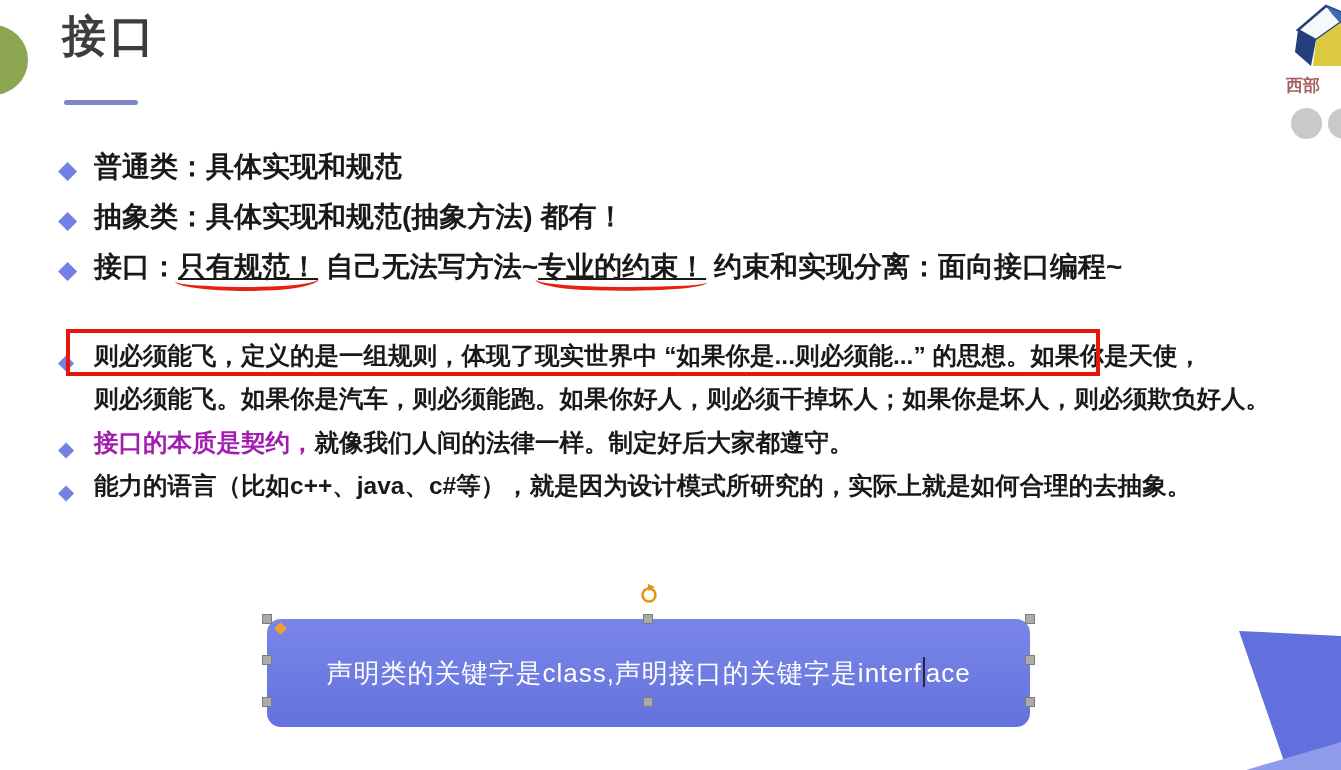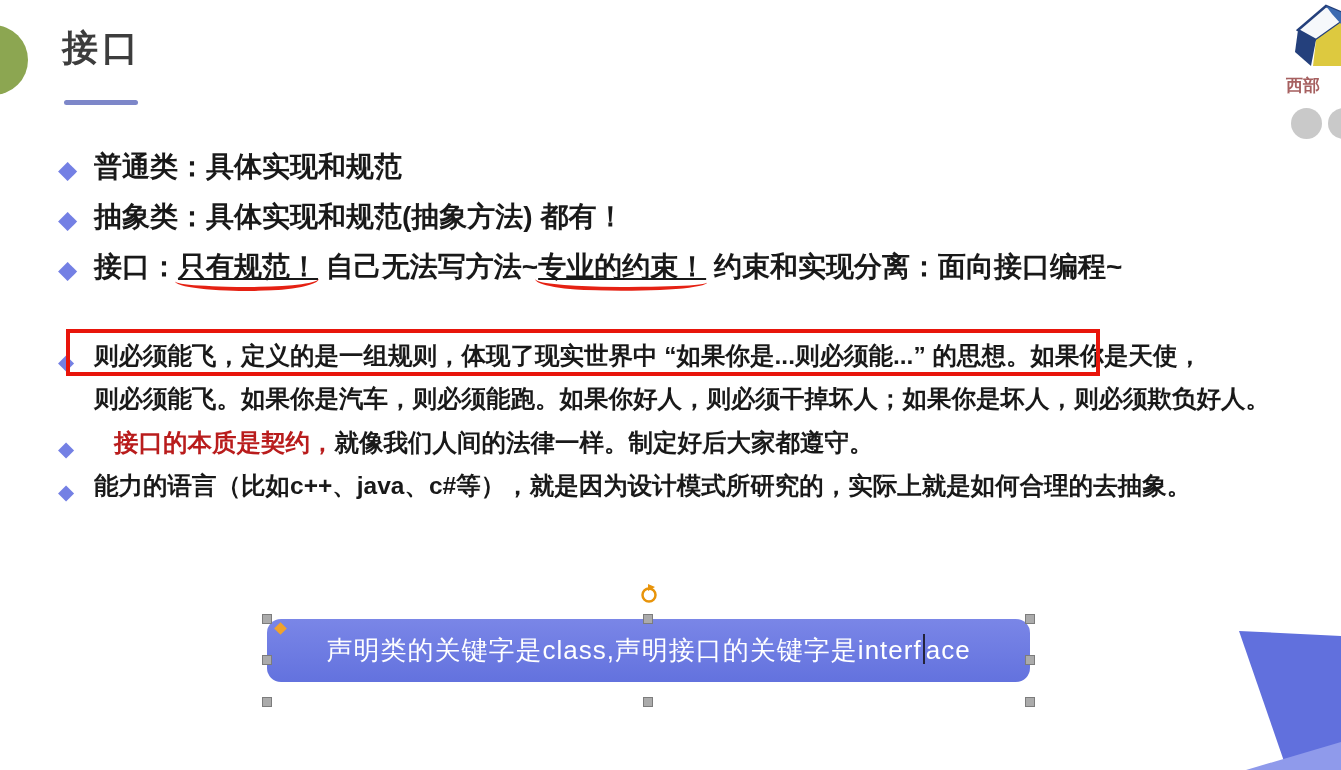--- a/index.html
+++ b/index.html
@@ -9,22 +9,22 @@
     position:relative; width:1341px; height:770px;
     background:#ffffff; overflow:hidden;
   }
 
   
   .title-circle {
     position:absolute; left:-42px; top:25px; width:70px; height:70px;
     border-radius:50%; background:#8ca651;
   }
   .page-title {
-    position:absolute; left:62px; top:24px;
-    font-size:36px; font-weight:700; color:#3d3d3d; letter-spacing:4px;
+    position:absolute; left:62px; top:7px;
+    font-size:44px; font-weight:700; color:#3d3d3d; letter-spacing:4px;
   }
   .title-underline {
     position:absolute; left:64px; top:100px; width:74px; height:5px;
     background:#7d87c9; border-radius:3px;
   }
 
   
   .logo-wrap { position:absolute; left:1292px; top:4px; width:60px; height:70px; }
   .logo-caption {
     position:absolute; left:1286px; top:74px; width:70px;
@@ -43,41 +43,41 @@
     position:absolute; left:58px; padding-left:36px;
     font-weight:700; color:#191919; white-space:nowrap;
   }
   .bullet .diamond {
     position:absolute; left:0; top:2px; color:#7480e4; font-weight:400;
   }
   .b-big   { font-size:28px; line-height:34px; }
   .b-big .diamond   { font-size:25px; }
   .b-small { font-size:24.5px; line-height:43px; }
   .b-small .diamond { font-size:21px; top:6px; }
-  .red-text { color:#b91c1c;margin-left:20px; }
+  .red-text { color:#a21caf; }
 
   
   .handline { position:relative;text-decoration:underline; }
   .handline::after {
     content:""; position:absolute; left:-3px; right:-1px; bottom:-9px; height:10px;
     border-bottom:4px solid #e52113;
     border-radius:10% 60% 50% 70% / 0 0 100% 90%;
   }
   .handline.u1::after { transform:rotate(-0.6deg); }
   .handline.u2::after { transform:rotate(0.8deg); border-radius:40% 20% 80% 50% / 0 0 90% 100%; }
 
   
   .red-rect {
     position:absolute; left:66px; top:329px; width:1034px; height:47px;
     border:4px solid #e8150b; z-index:6; pointer-events:none;
   }
 
   
   .callout {
-    position:absolute; left:267px; top:619px; width:763px; height:63px;
+    position:absolute; left:267px; top:619px; width:763px; height:108px;
     background:linear-gradient(#7a86e7,#6372de);
     border-radius:14px;
     display:flex; align-items:center; justify-content:center;
     color:#ffffff; font-size:26px; font-weight:400; letter-spacing:1px;
   }
   .caret {
     display:inline-block; width:2px; height:30px; background:#23233a;
     vertical-align:-5px; margin:0 1px;
   }
   .handle {

